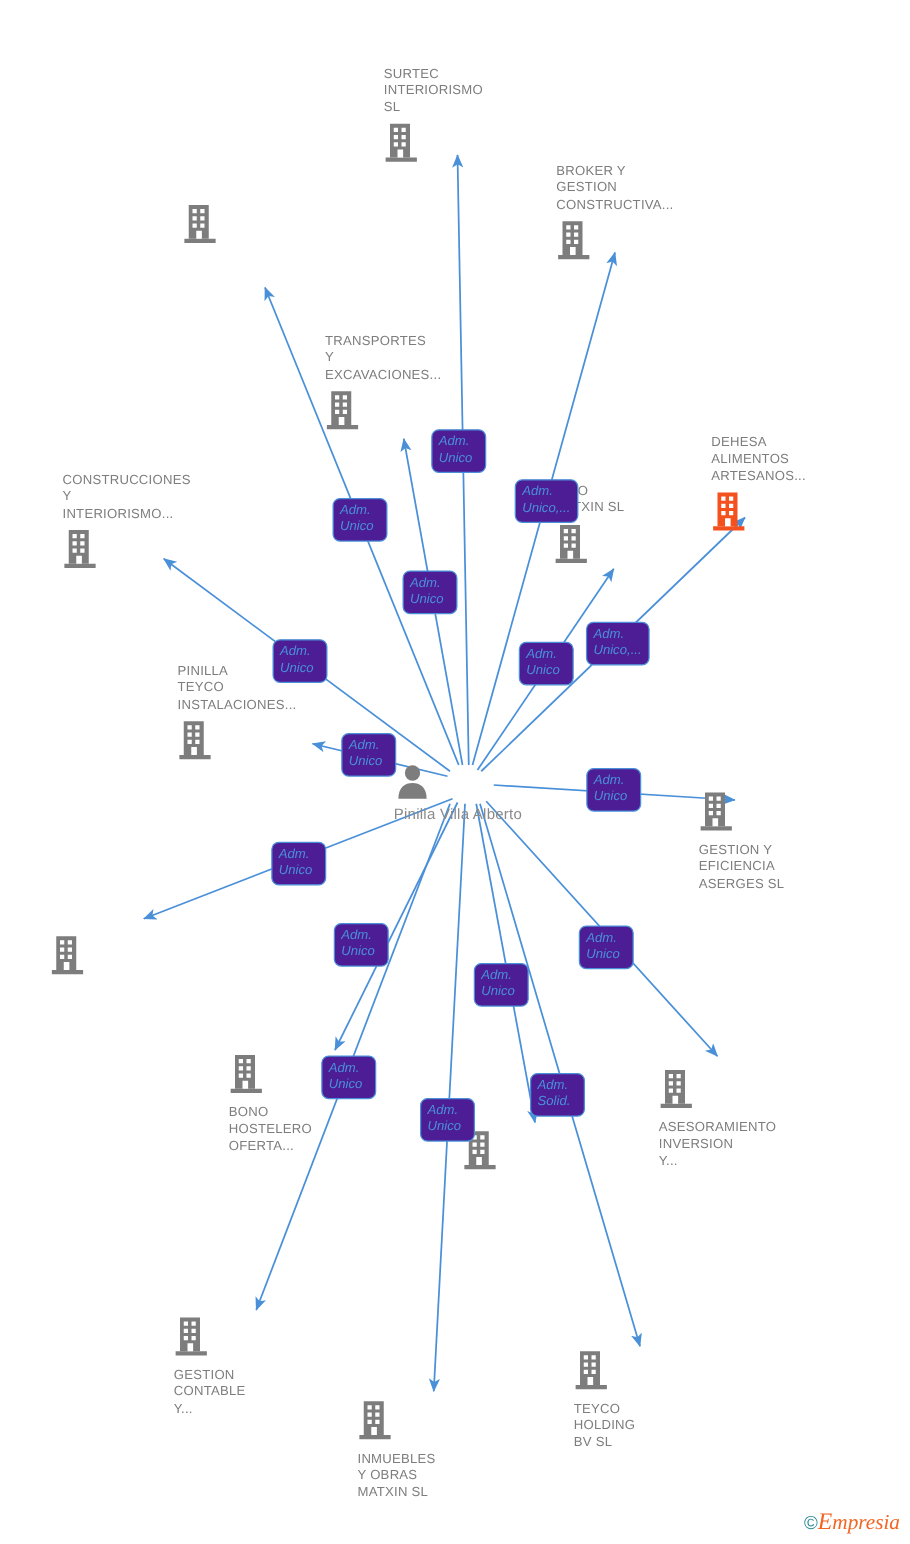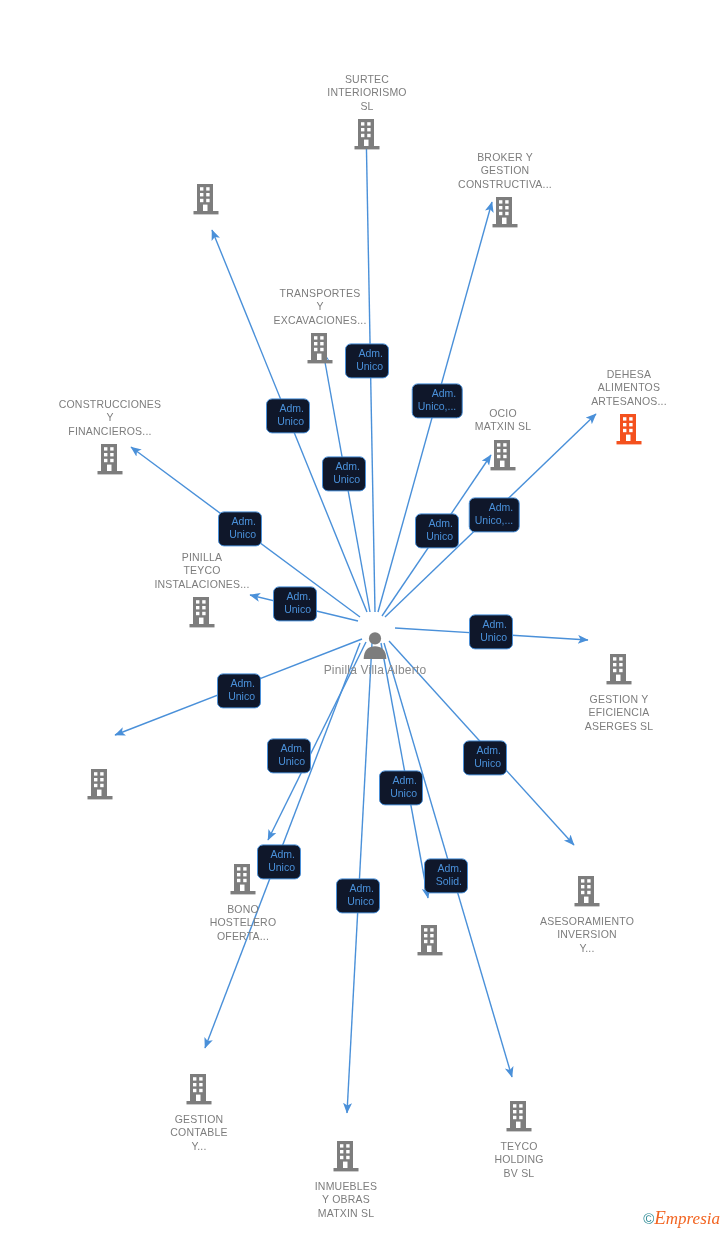--- a/index.html
+++ b/index.html
@@ -21,23 +21,22 @@
     position: absolute;
     left: 0;
     top: 0;
     width: 728px;
     height: 1235px;
   }
   .node {
     position: absolute;
     width: 120px;
     margin-left: -60px;
-    text-align: center;
+    text-align: left;
     line-height: 1.28;
-    margin-top: 20px;
   }
   .node .glyph {
     display: block;
     line-height: 1;
   }
   .node .cap {
     display: block;
     font-size: 10.5px;
     color: #7d7d7d;
     letter-spacing: 0.2px;
@@ -47,31 +46,32 @@
   .node.person .cap {
     font-size: 12px;
     color: #8a8a8a;
   }
   .node.label-above .cap { margin-bottom: 4px; }
   .node.label-below .cap { margin-top: 4px; }
   .node.highlight .cap { color: #7d7d7d; }
   .badge {
     position: absolute;
     box-sizing: border-box;
-    background: #0f172a;
+    background: #4c1d95;
     border: 1.6px solid #4a90d9;
     border-radius: 6px;
     color: #4a90d9;
     font-size: 10.5px;
     line-height: 1.25;
     padding: 3px 5px 4px 5px;
-    text-align: right;
+    text-align: left;
     white-space: pre-line;
     min-width: 44px;
     transform: translate(-50%, -50%);
+    font-style: italic;
   }
   .watermark {
     position: absolute;
     right: 8px;
     bottom: 6px;
     font-size: 17px;
     font-family: "Liberation Serif", serif;
     white-space: nowrap;
   }
   .watermark .c {
@@ -209,21 +209,21 @@
             <rect x="8" y="11" width="3.4" height="3.4" fill="#fff"></rect>
             <rect x="14.2" y="11" width="3.4" height="3.4" fill="#fff"></rect>
             <rect x="8" y="16.8" width="3.4" height="3.4" fill="#fff"></rect>
             <rect x="14.2" y="16.8" width="3.4" height="3.4" fill="#fff"></rect>
             <rect x="11" y="22.6" width="4.5" height="6.4" fill="#fff"></rect>
           </svg></span>
       </div>
       <div class="node company label-above" style="left: 110px; top: 378px;">
         <span class="cap">CONSTRUCCIONES
 Y
-FINANCIEROS...</span>
+INTERIORISMO...</span>
         <span class="glyph"><svg width="28" height="34" viewBox="0 0 28 34" xmlns="http://www.w3.org/2000/svg">
             <rect x="5" y="2" width="16" height="27" fill="#7d7d7d"></rect>
             <rect x="1.5" y="29" width="25" height="3.4" fill="#7d7d7d"></rect>
             <rect x="8" y="5.2" width="3.4" height="3.4" fill="#fff"></rect>
             <rect x="14.2" y="5.2" width="3.4" height="3.4" fill="#fff"></rect>
             <rect x="8" y="11" width="3.4" height="3.4" fill="#fff"></rect>
             <rect x="14.2" y="11" width="3.4" height="3.4" fill="#fff"></rect>
             <rect x="8" y="16.8" width="3.4" height="3.4" fill="#fff"></rect>
             <rect x="14.2" y="16.8" width="3.4" height="3.4" fill="#fff"></rect>
             <rect x="11" y="22.6" width="4.5" height="6.4" fill="#fff"></rect>

